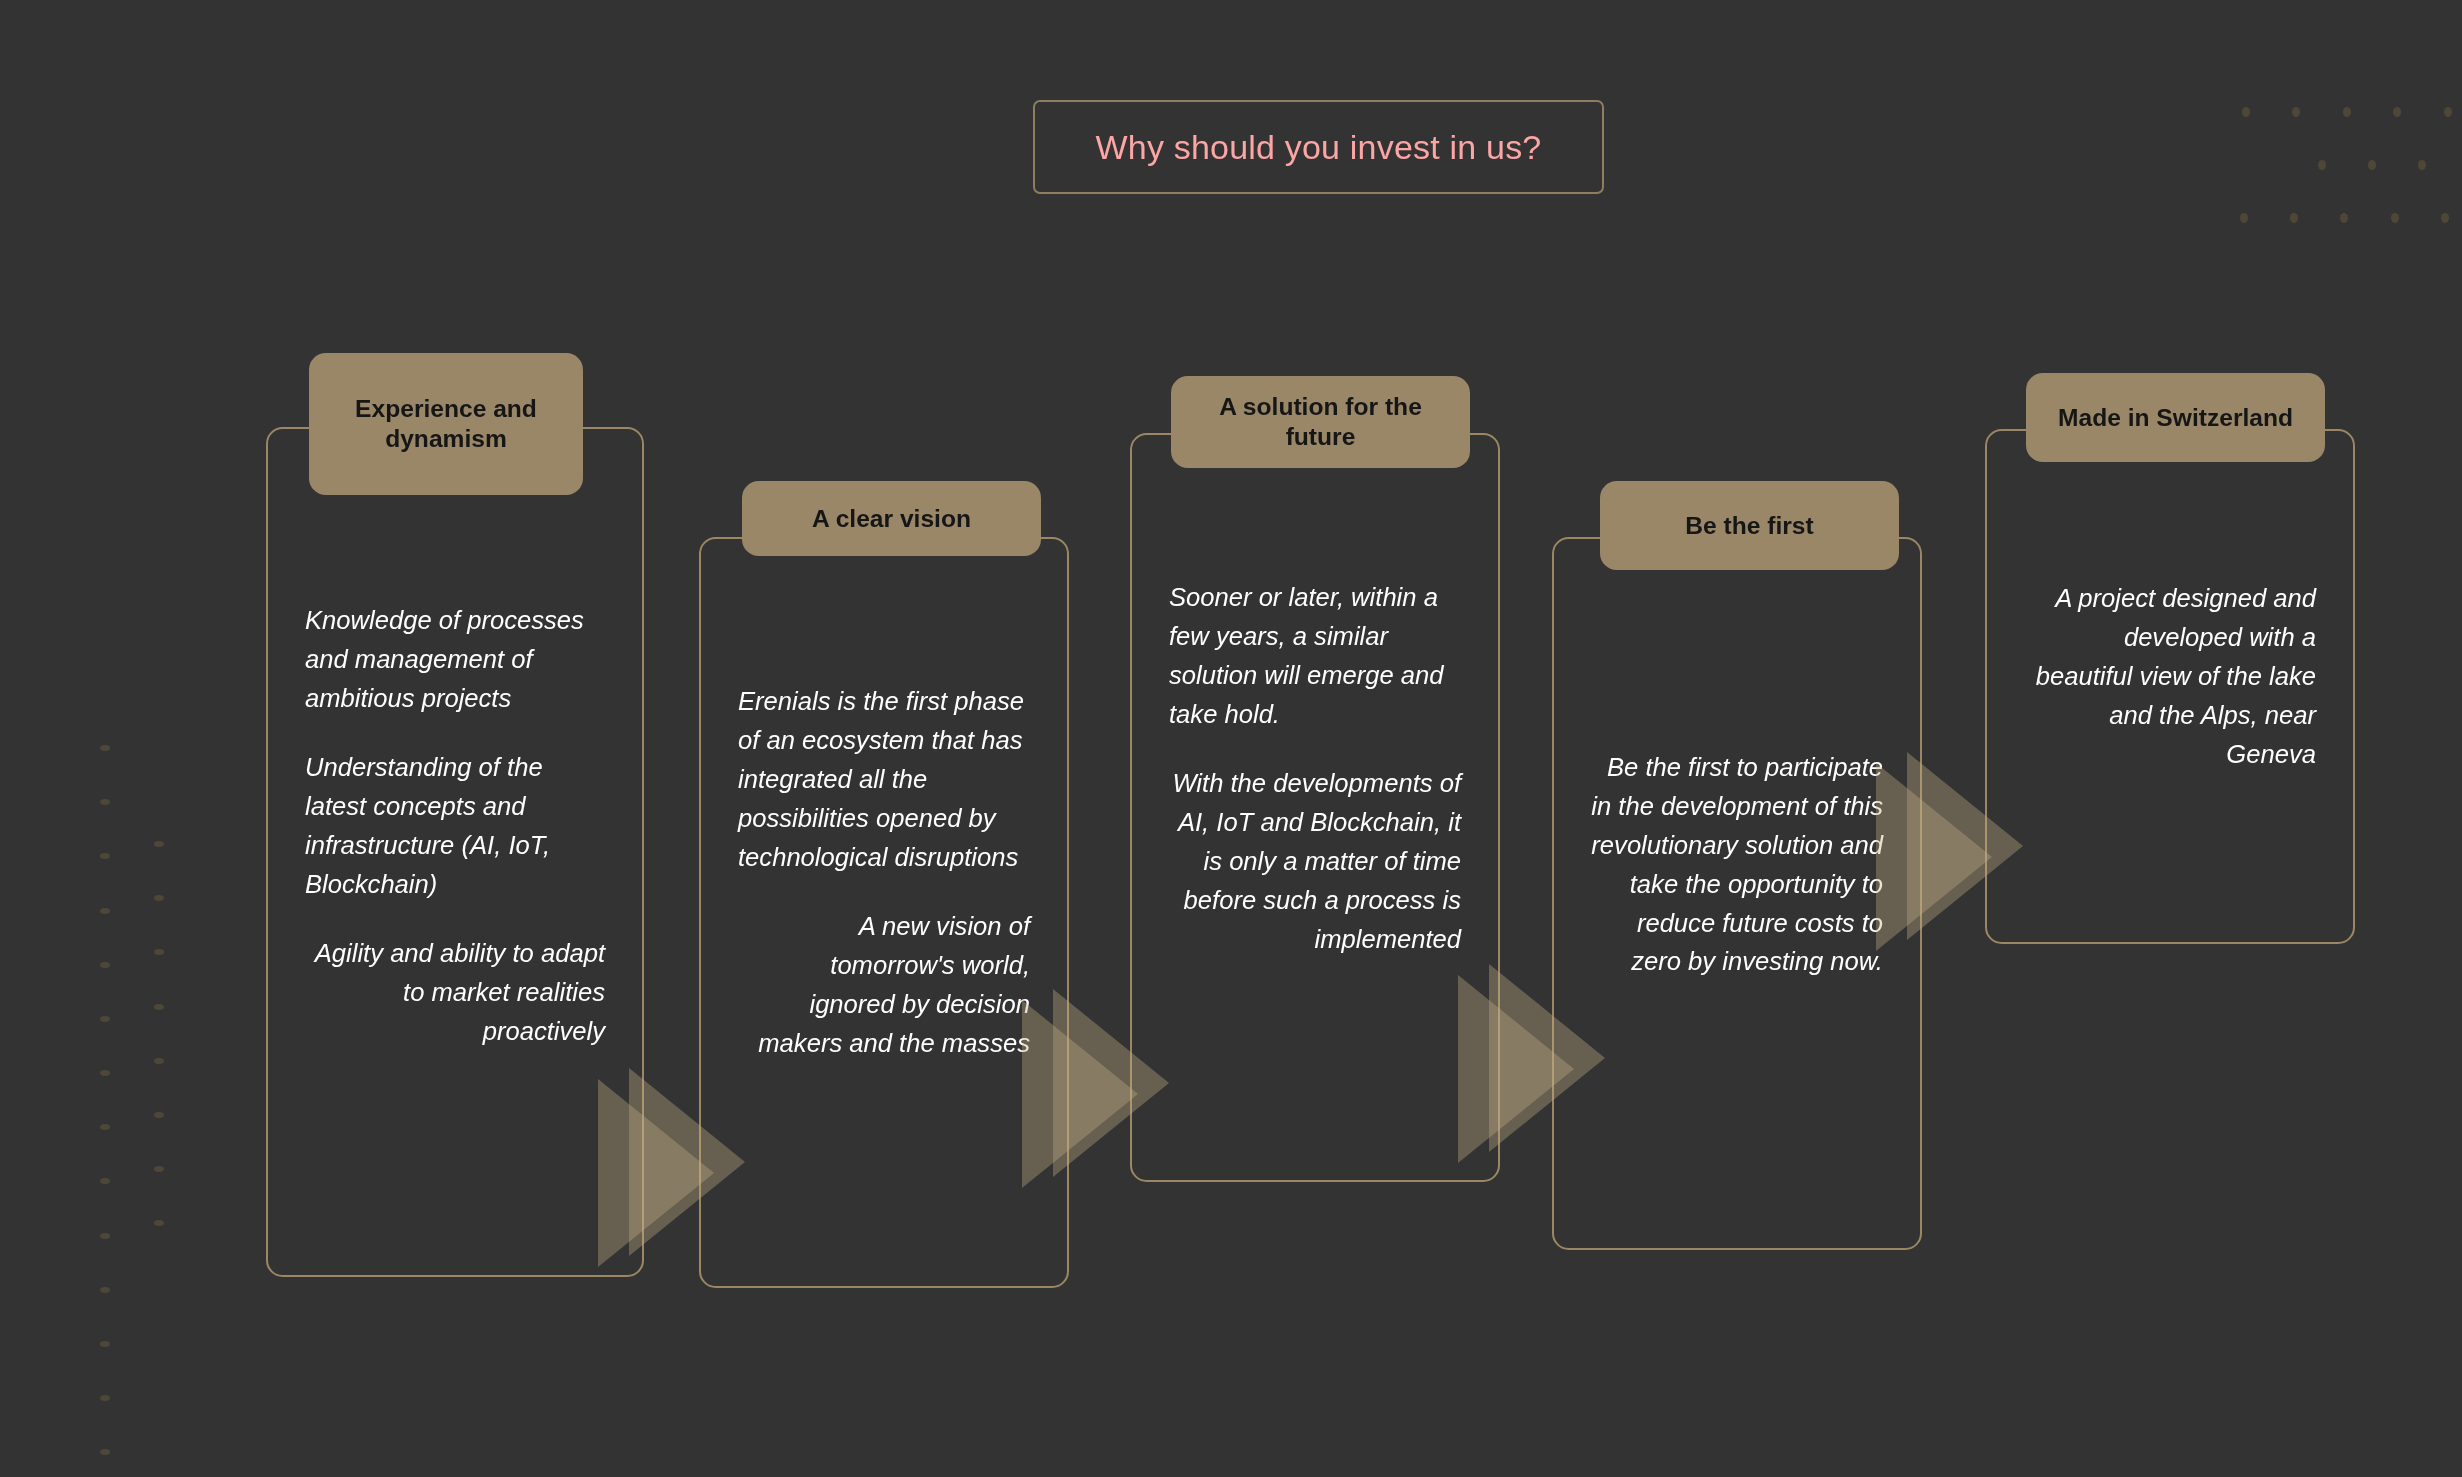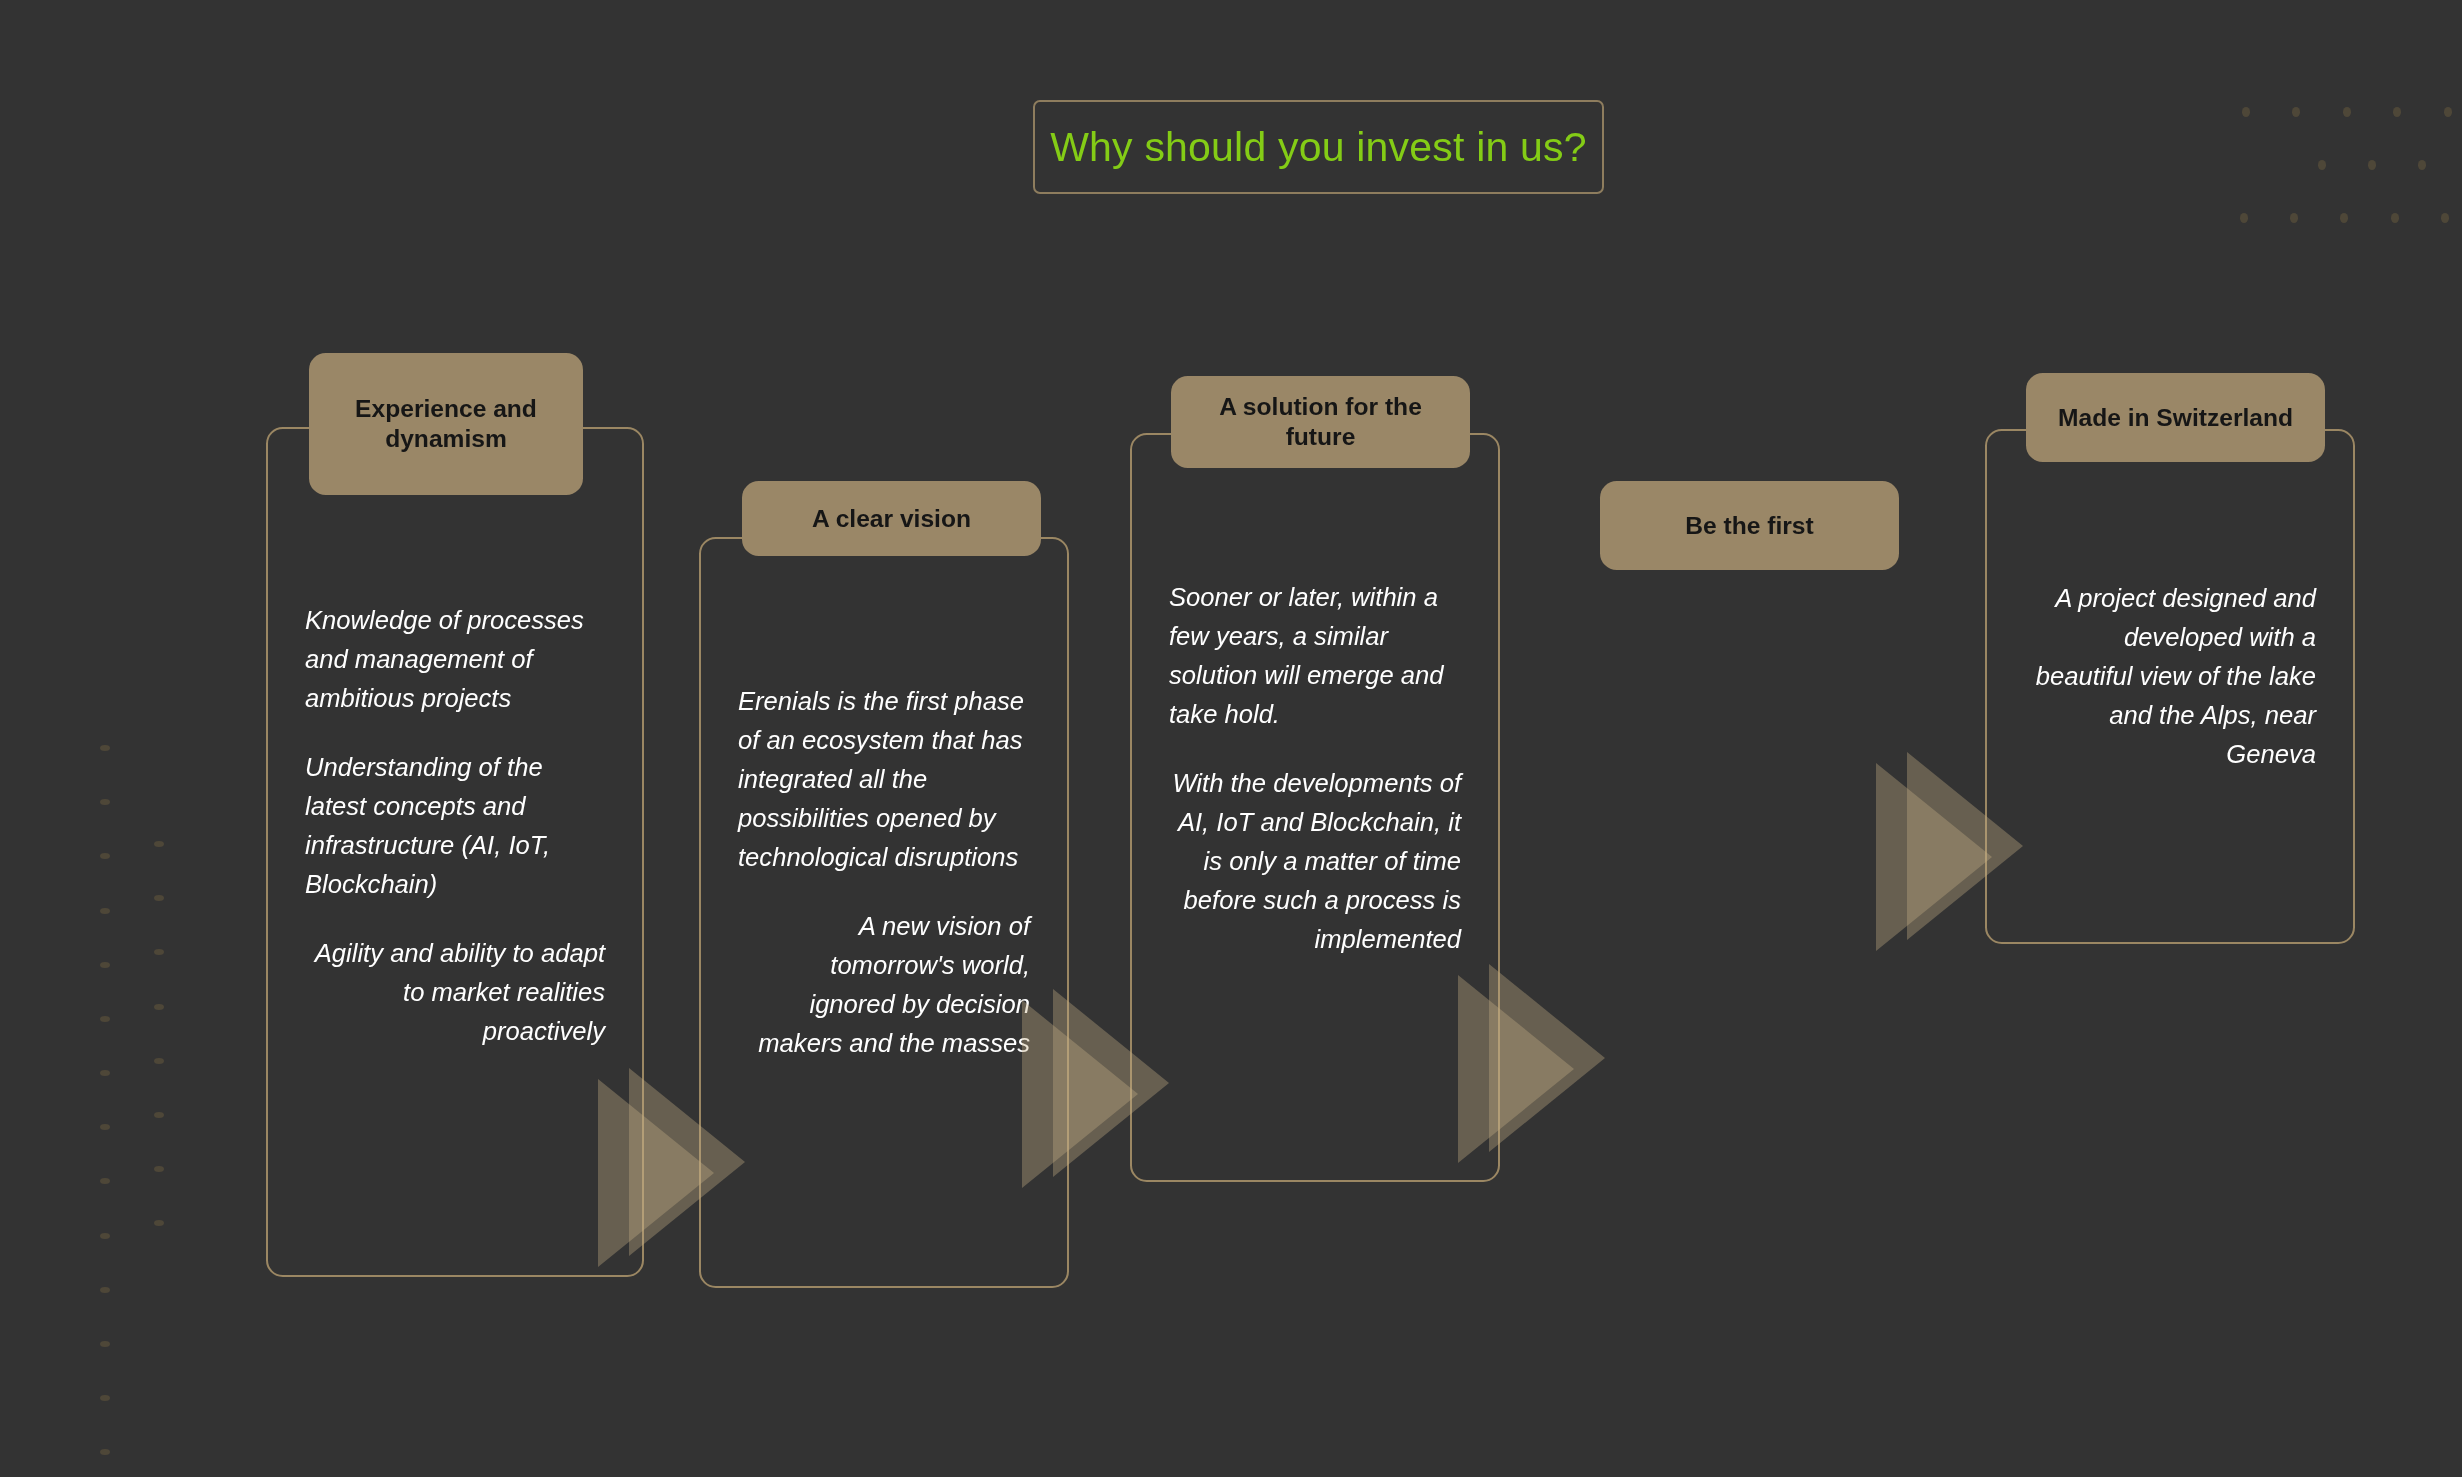--- a/index.html
+++ b/index.html
@@ -18,22 +18,22 @@
   
   #title-box {
     position: absolute;
     left: 1033px; top: 100px;
     width: 571px; height: 94px;
     border: 2.5px solid #8E7D5E;
     border-radius: 6.9px;
     display: flex; align-items: center; justify-content: center;
   }
   #title-text {
-    color: #84cc16;
-    font-size: 41px;
+    color: #fca5a5;
+    font-size: 34px;
     font-weight: 400;
     letter-spacing: 0.2px;
     white-space: nowrap;
   }
 
   
   .card {
     position: absolute;
     border: 2px solid #9B8763;
     border-radius: 16.7px;
@@ -181,20 +181,25 @@
   <div class="card" style="left:1130px; top:433px; width:370px; height:749px;">
     <div class="card-body" style="top:143px;">
       <div class="para">Sooner or later, within a few years, a similar solution will emerge and take hold.</div>
       <div class="para">With the developments of AI, IoT and Blockchain, it is only a matter of time before such a process is implemented</div>
     </div>
   </div>
   <div class="badge" style="left:1171px; top:376px; width:299px; height:92px;">
     <span>A solution for the future</span>
   </div>
 
+  <div class="card" style="left:1552px; top:537px; width:370px; height:713px;">
+    <div class="card-body" style="top:209px;">
+      <div class="para">Be the first to participate in the development of this revolutionary solution and take the opportunity to reduce future costs to zero by investing now.</div>
+    </div>
+  </div>
   <div class="badge" style="left:1600px; top:481px; width:299px; height:89px;">
     <span>Be the first</span>
   </div>
 
   <div class="card" style="left:1985px; top:429px; width:370px; height:515px;">
     <div class="card-body" style="top:148px;">
       <div class="para">A project designed and developed with a beautiful view of the lake and the Alps, near Geneva</div>
     </div>
   </div>
   <div class="badge" style="left:2026px; top:373px; width:299px; height:89px;">

